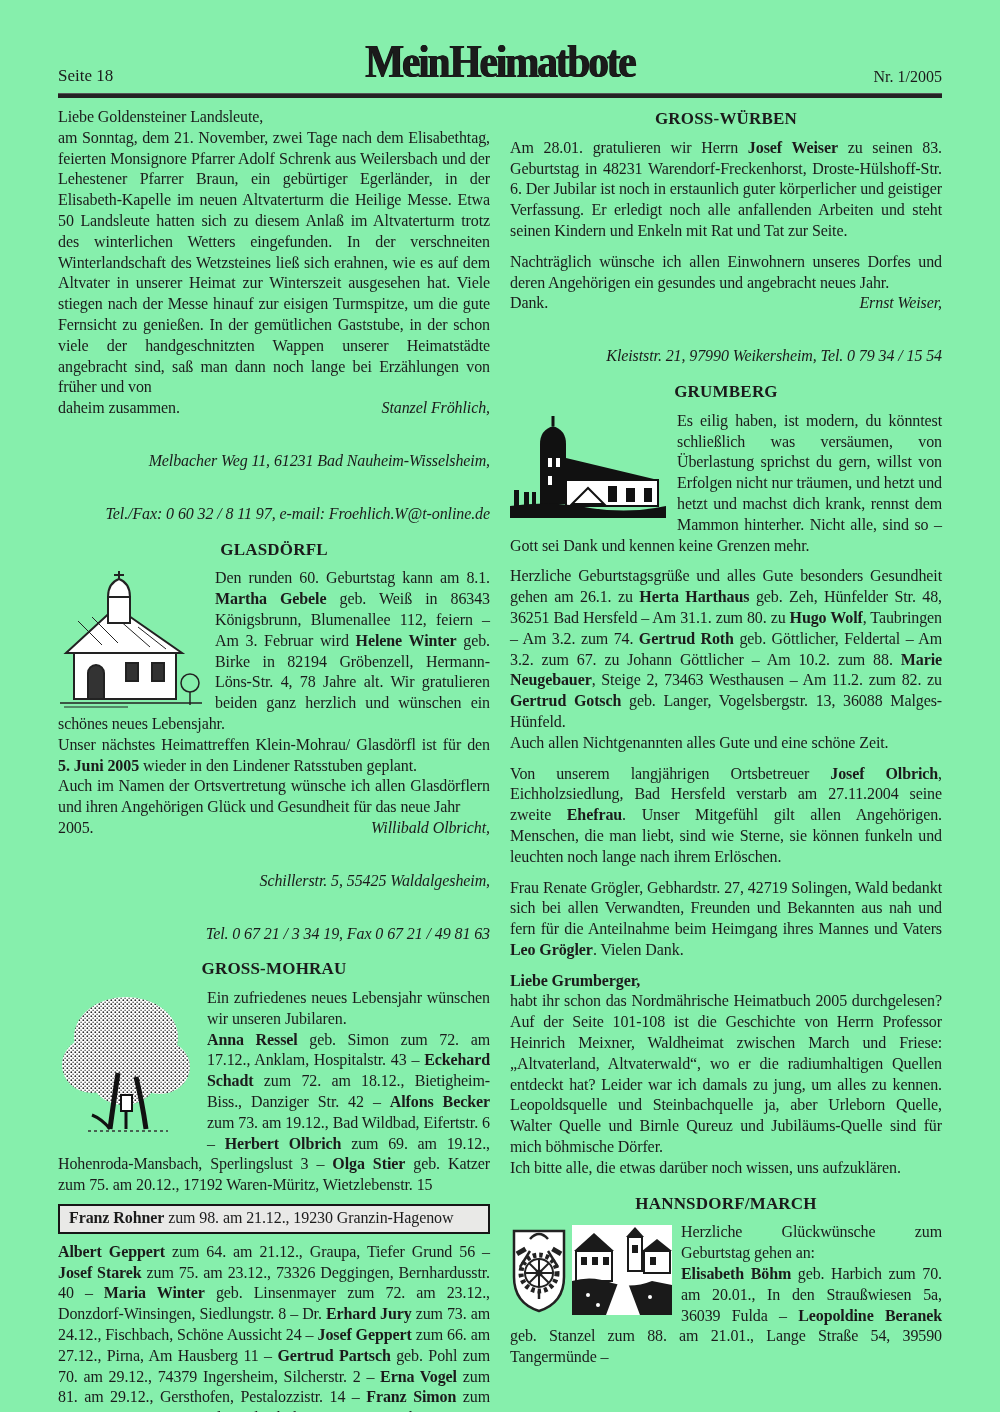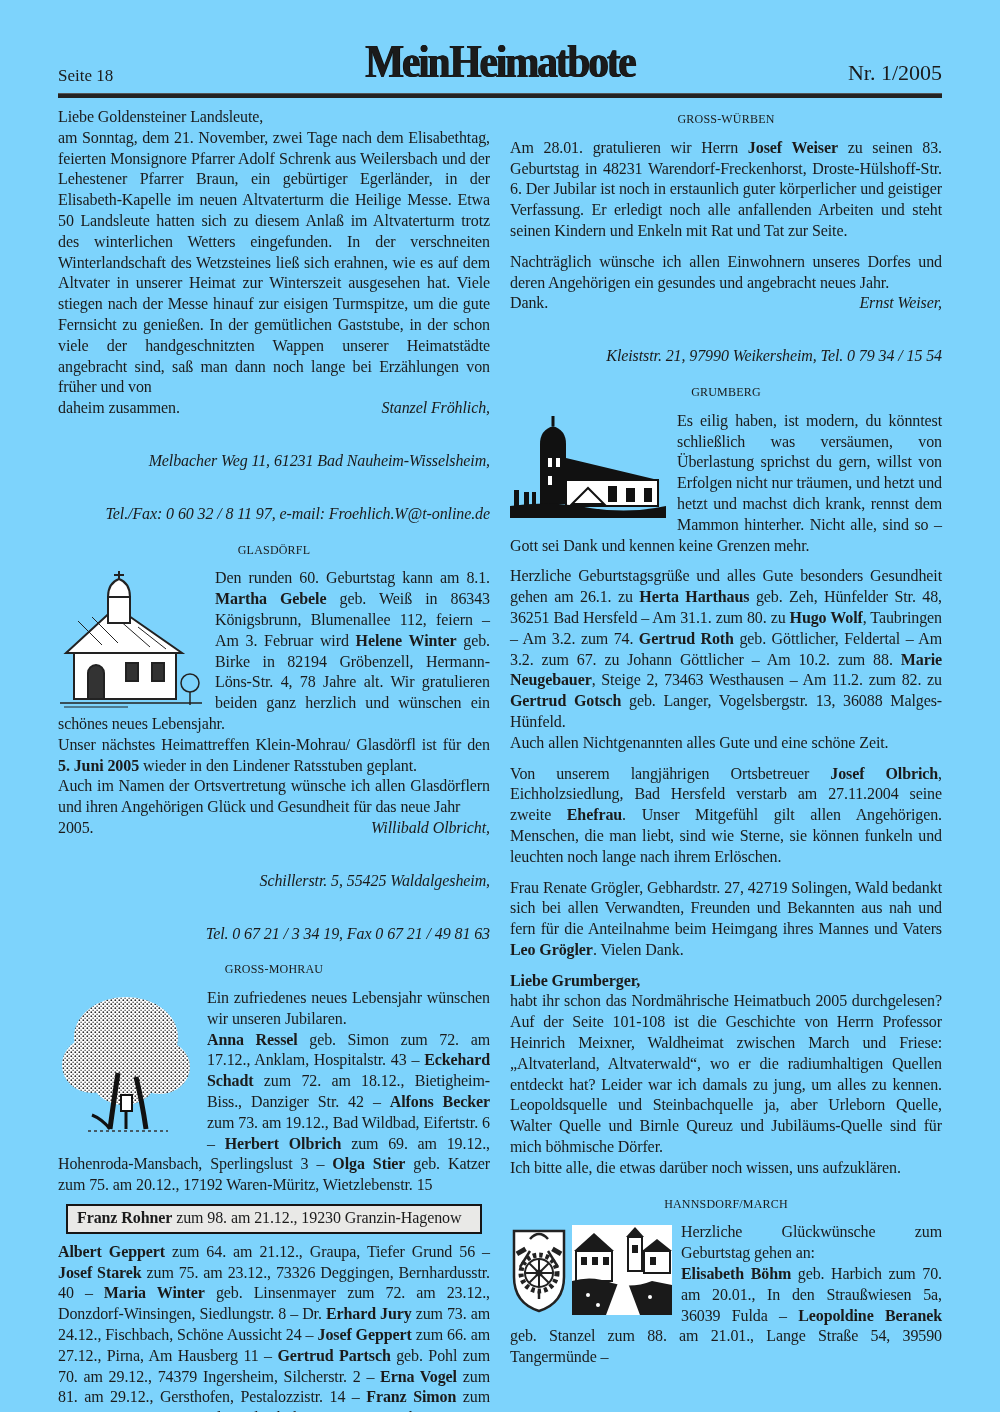--- a/index.html
+++ b/index.html
@@ -1,37 +1,37 @@
 <!DOCTYPE html>
 <html><head>
 <meta charset="utf-8">
 <style>
   html,body{margin:0;padding:0;background:#e8e8e8;}
-  .page{position:relative;width:1000px;height:1412px;background:#7dd3fc;color:#1b1b1b;
+  .page{position:relative;width:1000px;height:1412px;background:#86efac;color:#1b1b1b;
         font-family:"Liberation Serif", serif;overflow:hidden;box-sizing:border-box;
         padding:30px 58px 0 58px;}
   
   .hdr{position:relative;height:58px;}
   .hdr .pageno{position:absolute;left:0;bottom:2px;font-size:17px;}
-  .hdr .issue{position:absolute;right:0;bottom:2px;font-size:22px;}
+  .hdr .issue{position:absolute;right:0;bottom:2px;font-size:16px;}
   .masthead{position:absolute;left:0;right:0;bottom:0;text-align:center;
             font-weight:bold;font-size:41px;letter-spacing:-2px;word-spacing:-7px;
             transform:scaleY(1.12);transform-origin:bottom;
             text-shadow:0.6px 0 0 #111, -0.6px 0 0 #111;}
   .rule{height:4px;background:#232323;margin-top:5px;border-top:1px solid #555;}
   
   .cols{display:flex;gap:20px;margin-top:9px;}
   .col{width:433px;font-size:16px;line-height:20.8px;text-align:justify;letter-spacing:-0.1px;}
   p{margin:0;}
   .gap{margin-top:10px;}
-  h3.sec{text-align:center;font-size:12px;font-weight:normal;margin:15px 0 8px 0;letter-spacing:0.2px;}
+  h3.sec{text-align:center;font-size:17px;font-weight:bold;margin:15px 0 8px 0;letter-spacing:0.2px;}
   .sigline{display:flex;justify-content:space-between;}
   .sig{font-style:italic;white-space:nowrap;}
   .addr{text-align:right;font-style:italic;margin-top:32px;}
-  .box{border:2px solid #161616;background:#e9e9e7;padding:2px 9px 3px 9px;margin:8px 8px;}
+  .box{border:2px solid #161616;background:#e9e9e7;padding:2px 9px 3px 9px;margin:8px 0;}
   .box.lighter{background:#f3f3f1;}
   .boldlead{font-weight:bold;text-align:left;}
   
   .ill{float:left;margin:3px 11px 2px 0;}
   .ill svg{display:block;}
   .ill-pair{float:left;margin:3px 9px 2px 0;display:flex;gap:4px;align-items:flex-start;}
   .clear{clear:both;}
 </style>
 </head>
 <body>

